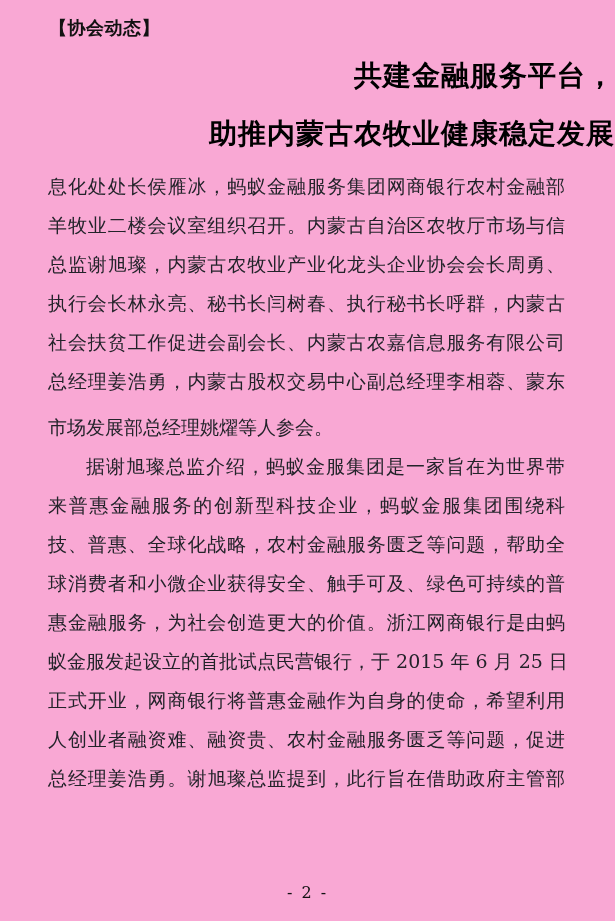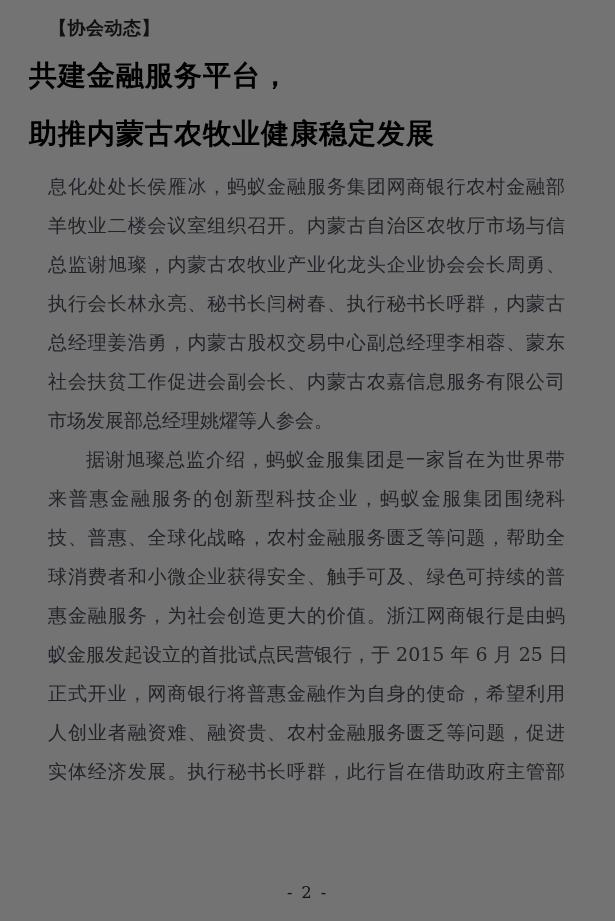--- a/index.html
+++ b/index.html
@@ -4,46 +4,45 @@
 <style>
   html, body {
     margin: 0;
     padding: 0;
     background: #ffffff;
   }
   .page {
     position: relative;
     width: 615px;
     height: 921px;
-    background: #737373;
+    background: #f9a8d4;
     overflow: hidden;
     color: #23232a;
   }
   .section-tag {
     position: absolute;
     left: 49px;
     top: 16px;
     font-family: "DejaVu Sans", "Liberation Sans", sans-serif;
     font-size: 18px;
     font-weight: 700;
     color: #121212;
     letter-spacing: 0.5px;
     white-space: nowrap;
   }
   .title-block {
     position: absolute;
     left: 0;
     right: 0;
     top: 47px;
-    text-align: left;
+    text-align: right;
     font-family: "DejaVu Serif", "Liberation Serif", serif;
     font-weight: 700;
     color: #000000;
     font-size: 28px;
-    padding-left: 29px;
   }
   .title-line {
     height: 58px;
     line-height: 58px;
     letter-spacing: 1px;
     white-space: nowrap;
   }
   .body-text {
     position: absolute;
     left: 48px;
@@ -57,20 +56,21 @@
   .body-line {
     text-align: justify;
     text-align-last: justify;
     white-space: nowrap;
   }
   .body-line.para-start {
     text-indent: 2em;
   }
   .body-line.para-end {
     text-align-last: left;
+    margin-top: 7px;
   }
   .page-number {
     position: absolute;
     left: 0;
     right: 0;
     top: 883px;
     text-align: center;
     font-family: "DejaVu Serif", "Liberation Serif", serif;
     font-size: 16px;
     color: #111111;
@@ -89,34 +89,34 @@
     <div class="title-line">助推内蒙古农牧业健康稳定发展</div>
   </div>
 
   <div class="body-text">
 
     <div>
       <div class="body-line">息化处处长侯雁冰，蚂蚁金融服务集团网商银行农村金融部</div>
       <div class="body-line">羊牧业二楼会议室组织召开。内蒙古自治区农牧厅市场与信</div>
       <div class="body-line">总监谢旭璨，内蒙古农牧业产业化龙头企业协会会长周勇、</div>
       <div class="body-line">执行会长林永亮、秘书长闫树春、执行秘书长呼群，内蒙古</div>
+      <div class="body-line">社会扶贫工作促进会副会长、内蒙古农嘉信息服务有限公司</div>
       <div class="body-line">总经理姜浩勇，内蒙古股权交易中心副总经理李相蓉、蒙东</div>
-      <div class="body-line">社会扶贫工作促进会副会长、内蒙古农嘉信息服务有限公司</div>
       <div class="body-line para-end">市场发展部总经理姚燿等人参会。</div>
     </div>
 
     <div>
       <div class="body-line para-start">据谢旭璨总监介绍，蚂蚁金服集团是一家旨在为世界带</div>
       <div class="body-line">来普惠金融服务的创新型科技企业，蚂蚁金服集团围绕科</div>
       <div class="body-line">技、普惠、全球化战略，农村金融服务匮乏等问题，帮助全</div>
       <div class="body-line">球消费者和小微企业获得安全、触手可及、绿色可持续的普</div>
       <div class="body-line">惠金融服务，为社会创造更大的价值。浙江网商银行是由蚂</div>
       <div class="body-line">蚁金服发起设立的首批试点民营银行，于 2015 年 6 月 25 日</div>
       <div class="body-line">正式开业，网商银行将普惠金融作为自身的使命，希望利用</div>
       <div class="body-line">人创业者融资难、融资贵、农村金融服务匮乏等问题，促进</div>
-      <div class="body-line">实体经济发展。执行秘书长呼群，此行旨在借助政府主管部</div>
+      <div class="body-line">总经理姜浩勇。谢旭璨总监提到，此行旨在借助政府主管部</div>
     </div>
 
   </div>
 
   <div class="page-number">- 2 -</div>
 
 </div>
 
 </body></html>

